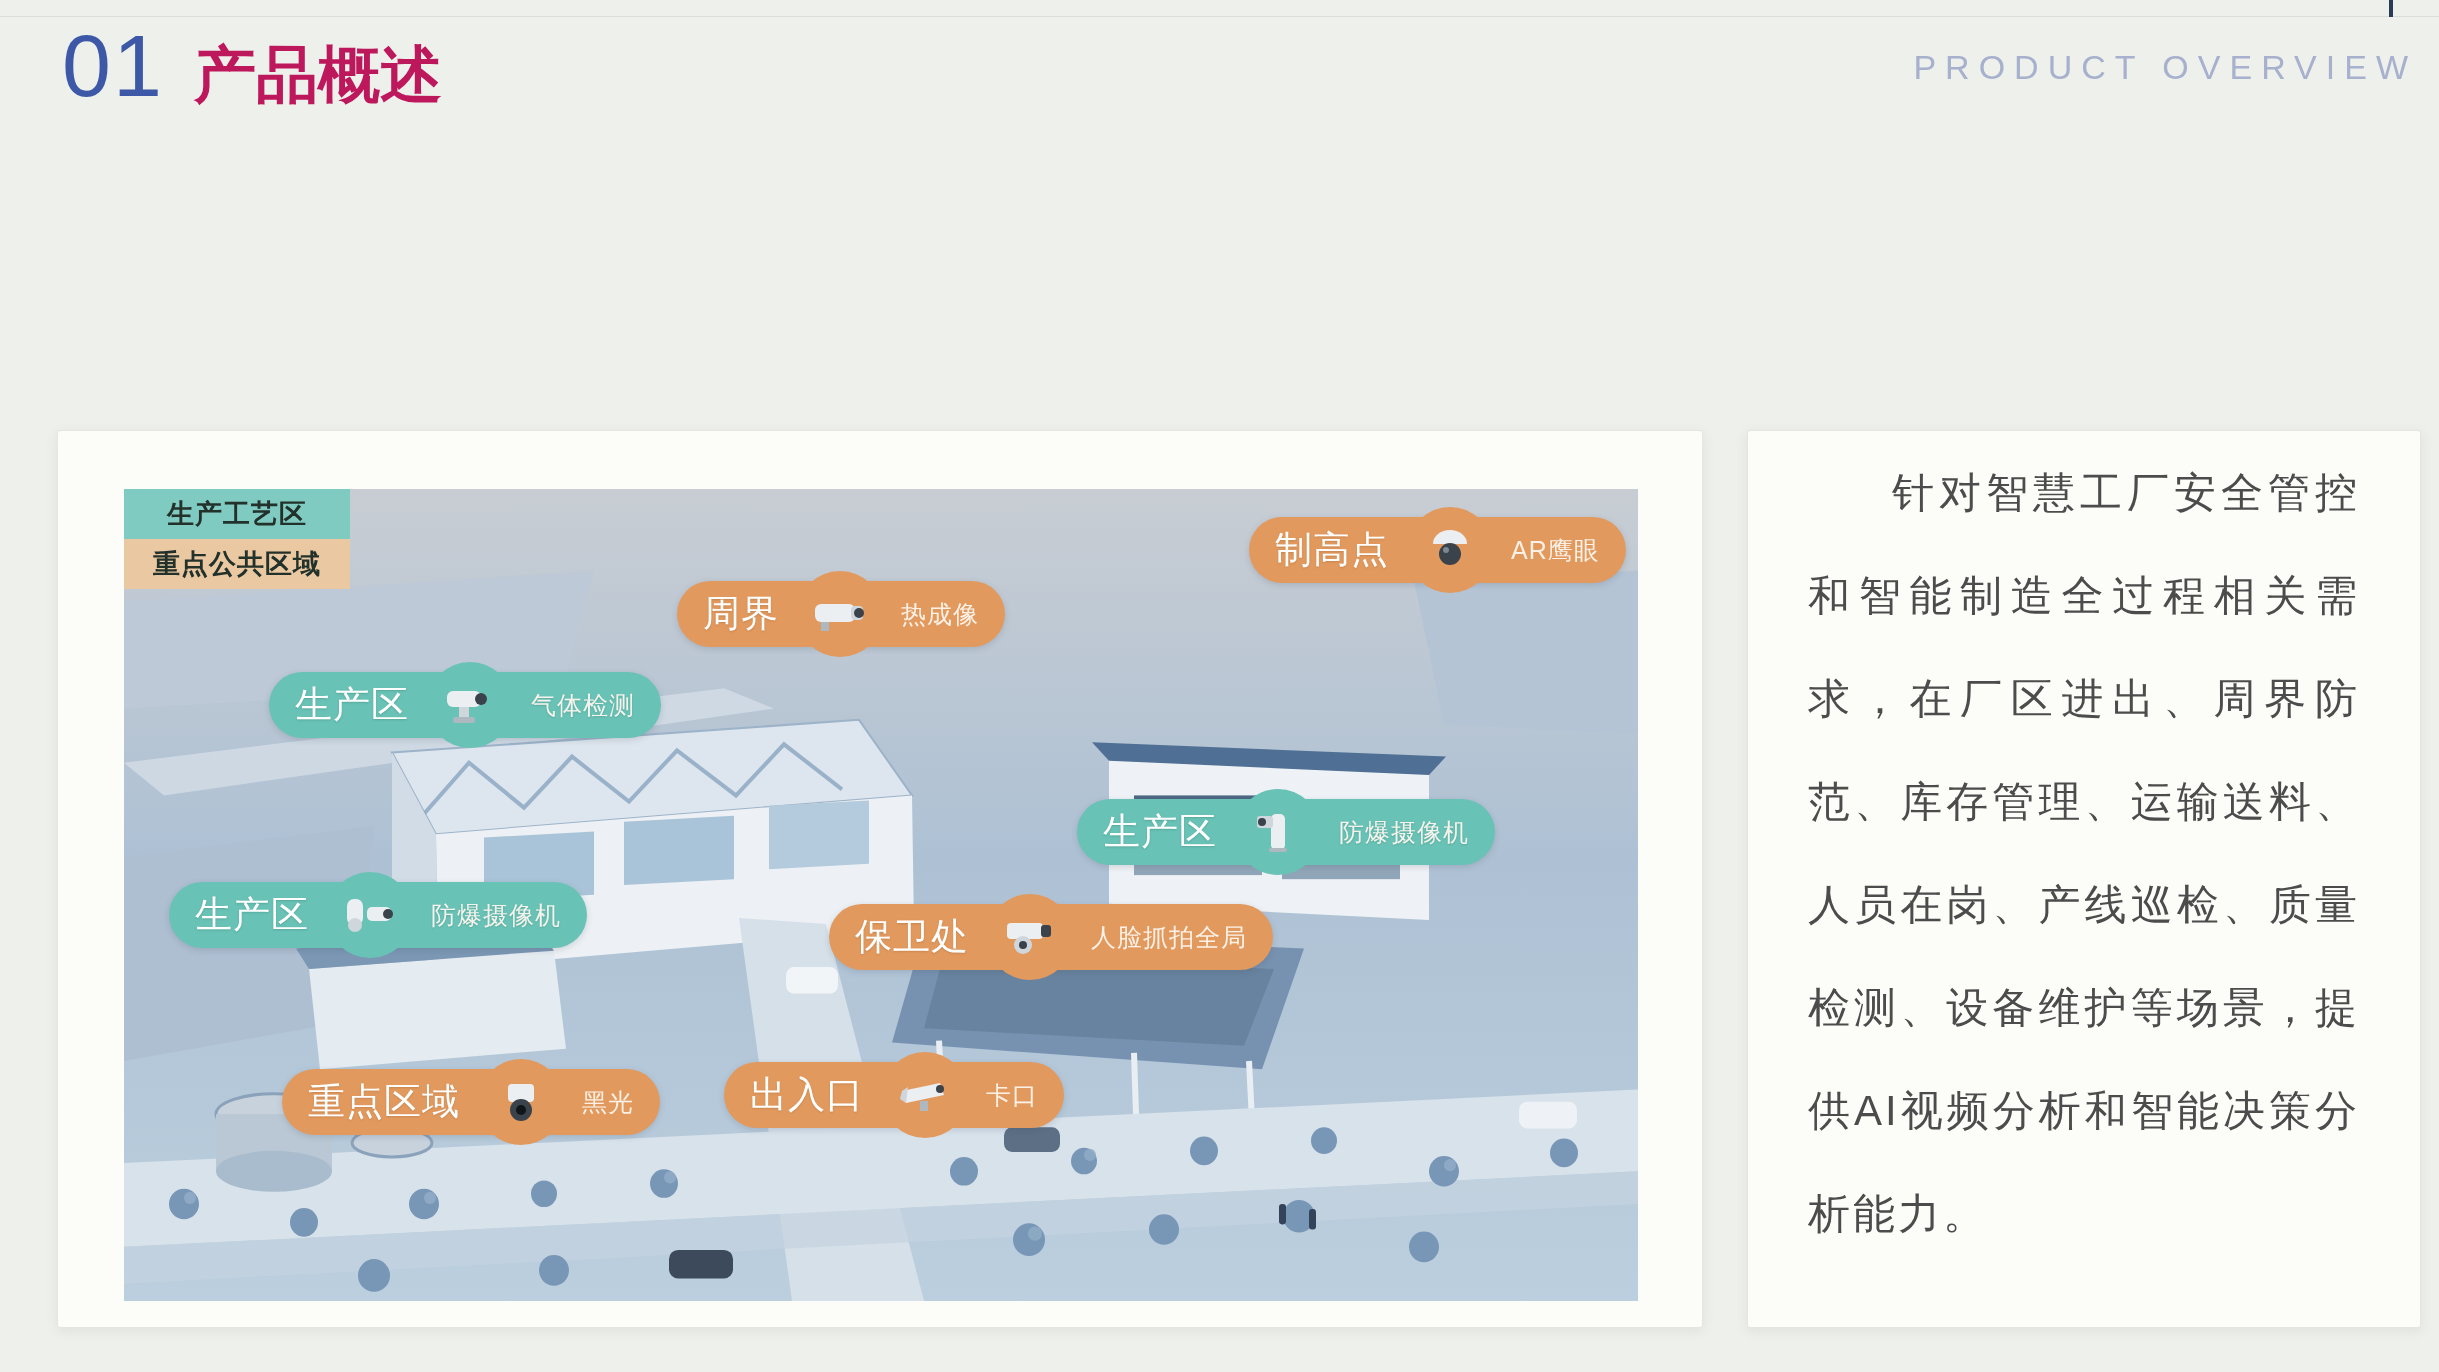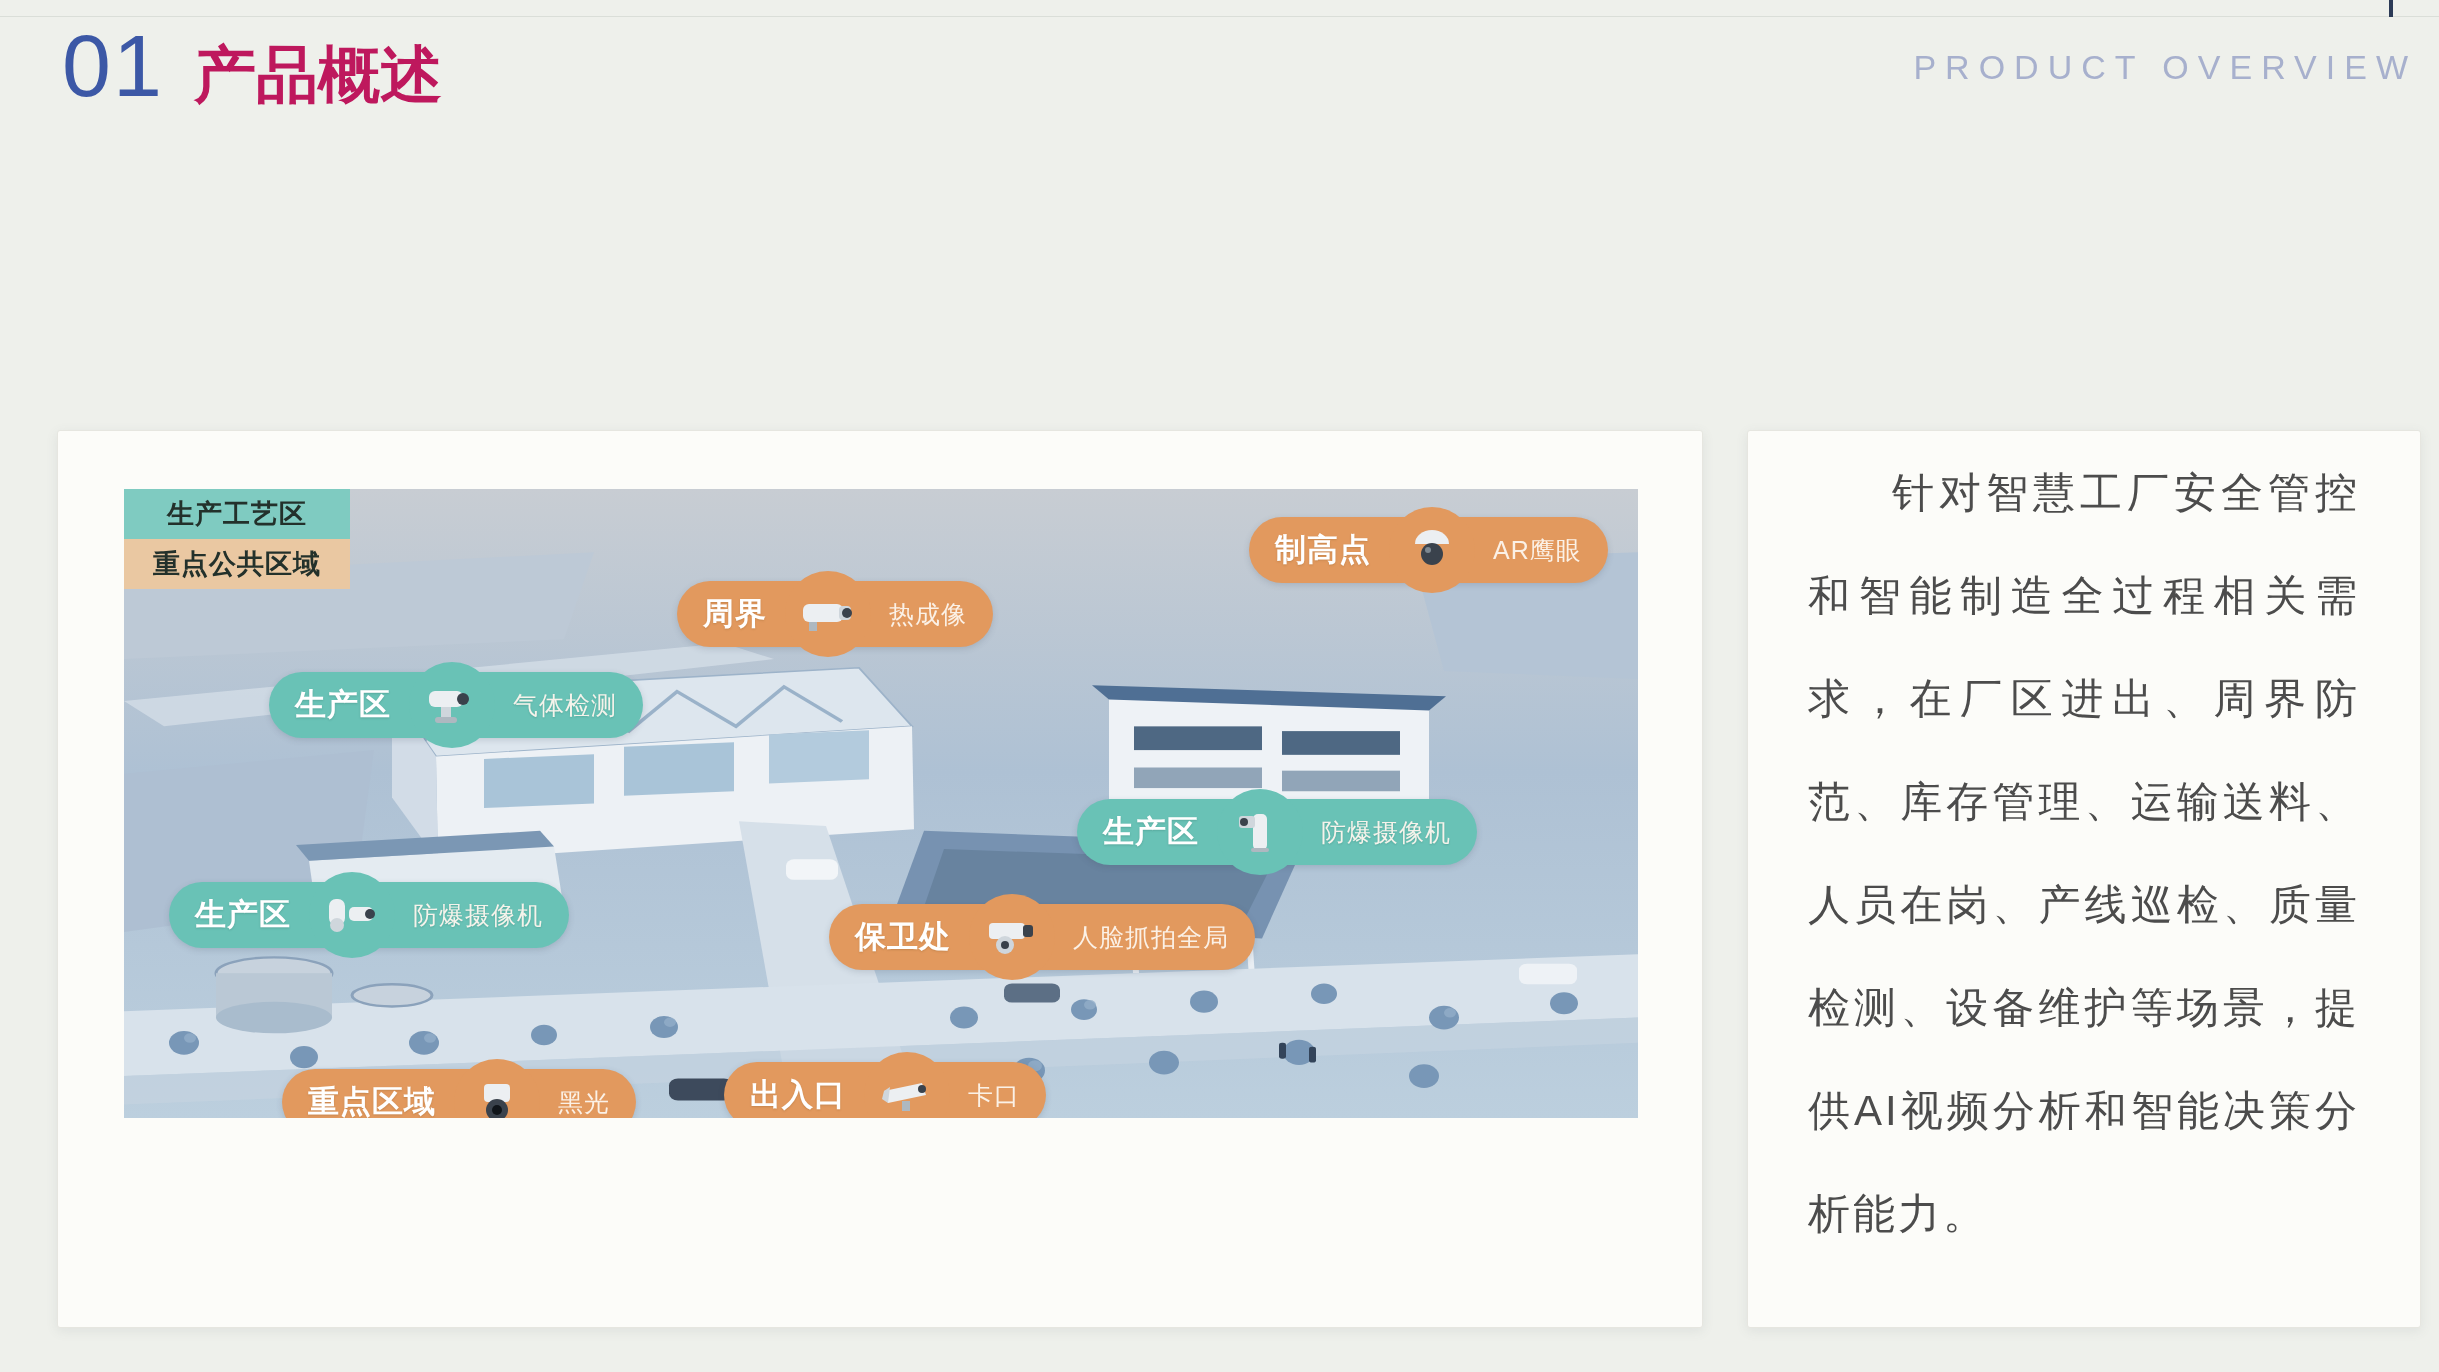--- a/index.html
+++ b/index.html
@@ -35,37 +35,37 @@
     box-shadow:0 3px 12px rgba(90,100,110,0.10);
   }
   .image-card { width:1646px; height:898px; box-sizing:border-box; padding:58px 66px 45px 66px; }
   .side-card { width:674px; height:898px; box-sizing:border-box; margin-left:44px; padding:10px 60px 0 60px; }
   .side-text {
     font-size:42px; line-height:103px; color:#4c4c4c;
     text-indent:2em; text-align:justify; letter-spacing:3px;
   }
 
   
-  .diagram { position:relative; width:1514px; height:629px; overflow:hidden; background:#ec4899; }
+  .diagram { position:relative; width:1514px; height:812px; overflow:hidden; background:#ec4899; }
   .diagram svg.scene { position:absolute; inset:0; width:100%; height:100%; }
 
   .legend { position:absolute; top:0; left:0; z-index:3; }
   .legend-item {
     width:226px; height:50px; display:flex; align-items:center; justify-content:center;
     font-size:27px; font-weight:bold; color:#23312b; letter-spacing:1px;
   }
   .legend-item.teal { background:#7fcbc1; }
   .legend-item.tan  { background:#eac8a2; }
 
   .callout {
     position:absolute; z-index:2; display:flex; align-items:center;
     height:66px; border-radius:36px; padding:0 26px;
     white-space:nowrap; box-shadow:0 2px 6px rgba(60,70,90,0.18);
   }
-  .callout .area { font-size:31px; font-weight:bold; color:#ffffff; letter-spacing:1px; text-shadow:0 1px 2px rgba(120,80,30,0.25); }
+  .callout .area { font-size:37px; font-weight:normal; color:#ffffff; letter-spacing:1px; text-shadow:0 1px 2px rgba(120,80,30,0.25); }
   .callout .device { font-size:25px; color:#fdf6ee; letter-spacing:1px; opacity:0.95; }
   .cam-disc {
     flex:0 0 auto; width:86px; height:86px; margin:0 18px; border-radius:50%;
     display:flex; align-items:center; justify-content:center;
   }
   .callout.orange, .callout.orange .cam-disc { background:#e2995e; }
   .callout.teal,   .callout.teal   .cam-disc { background:#69c2b6; }
   .callout.teal .area, .callout.teal .device { text-shadow:0 1px 2px rgba(30,90,80,0.25); }
 
   .cam-disc svg { width:58px; height:44px; }

